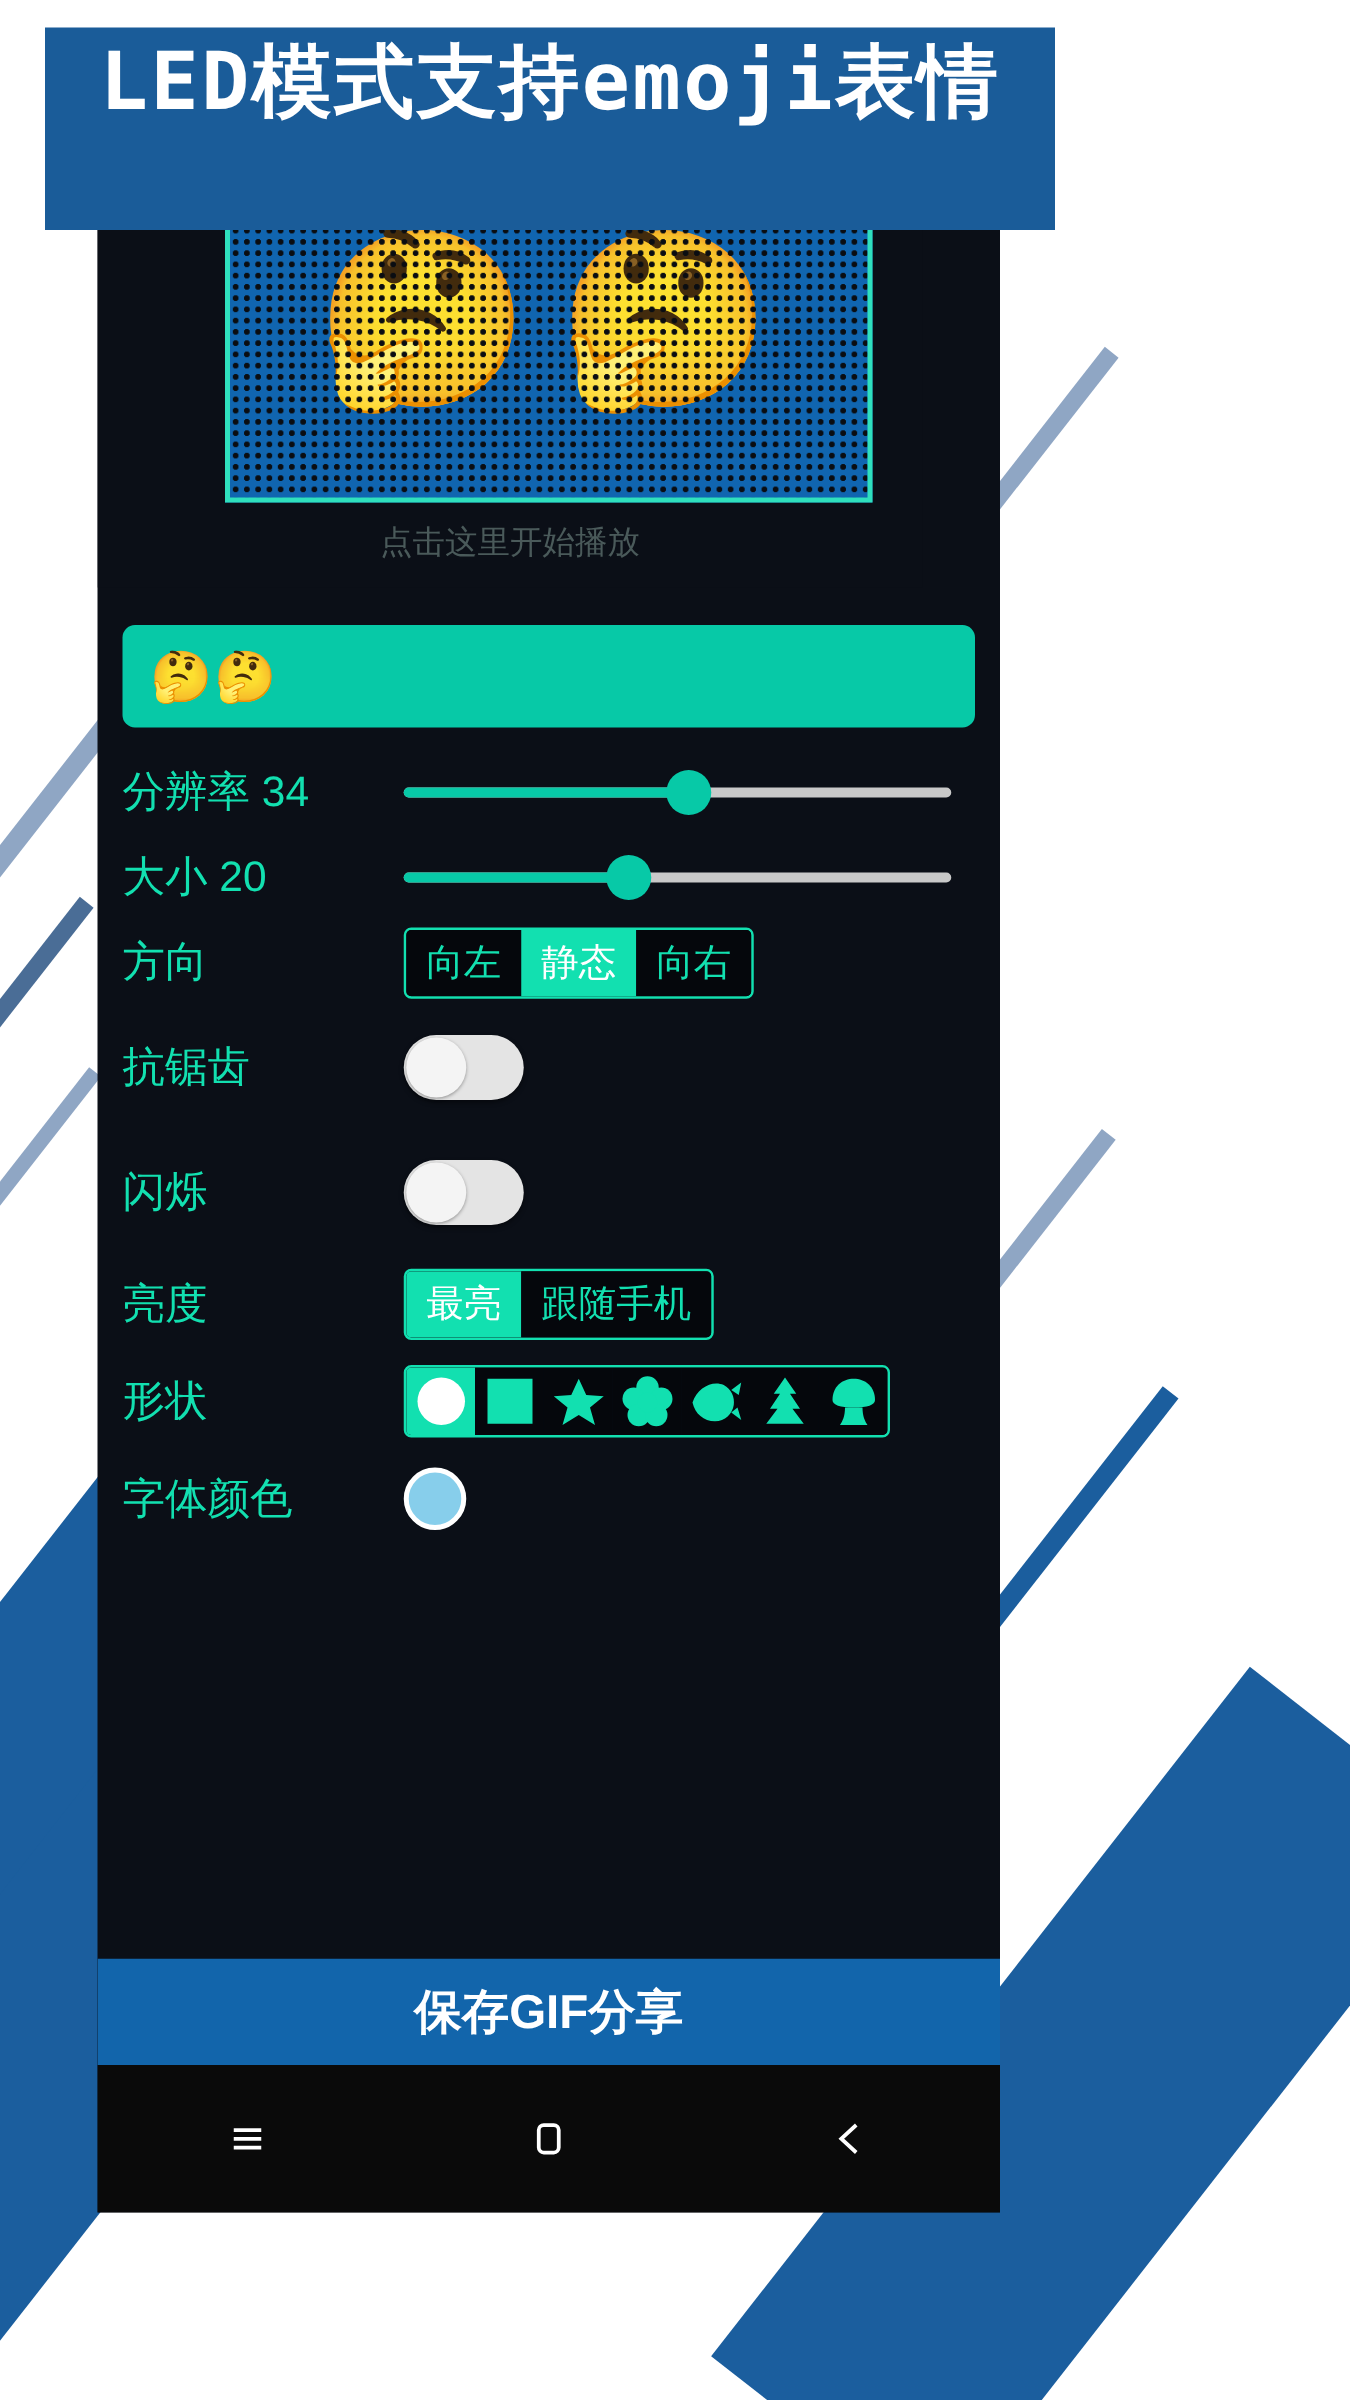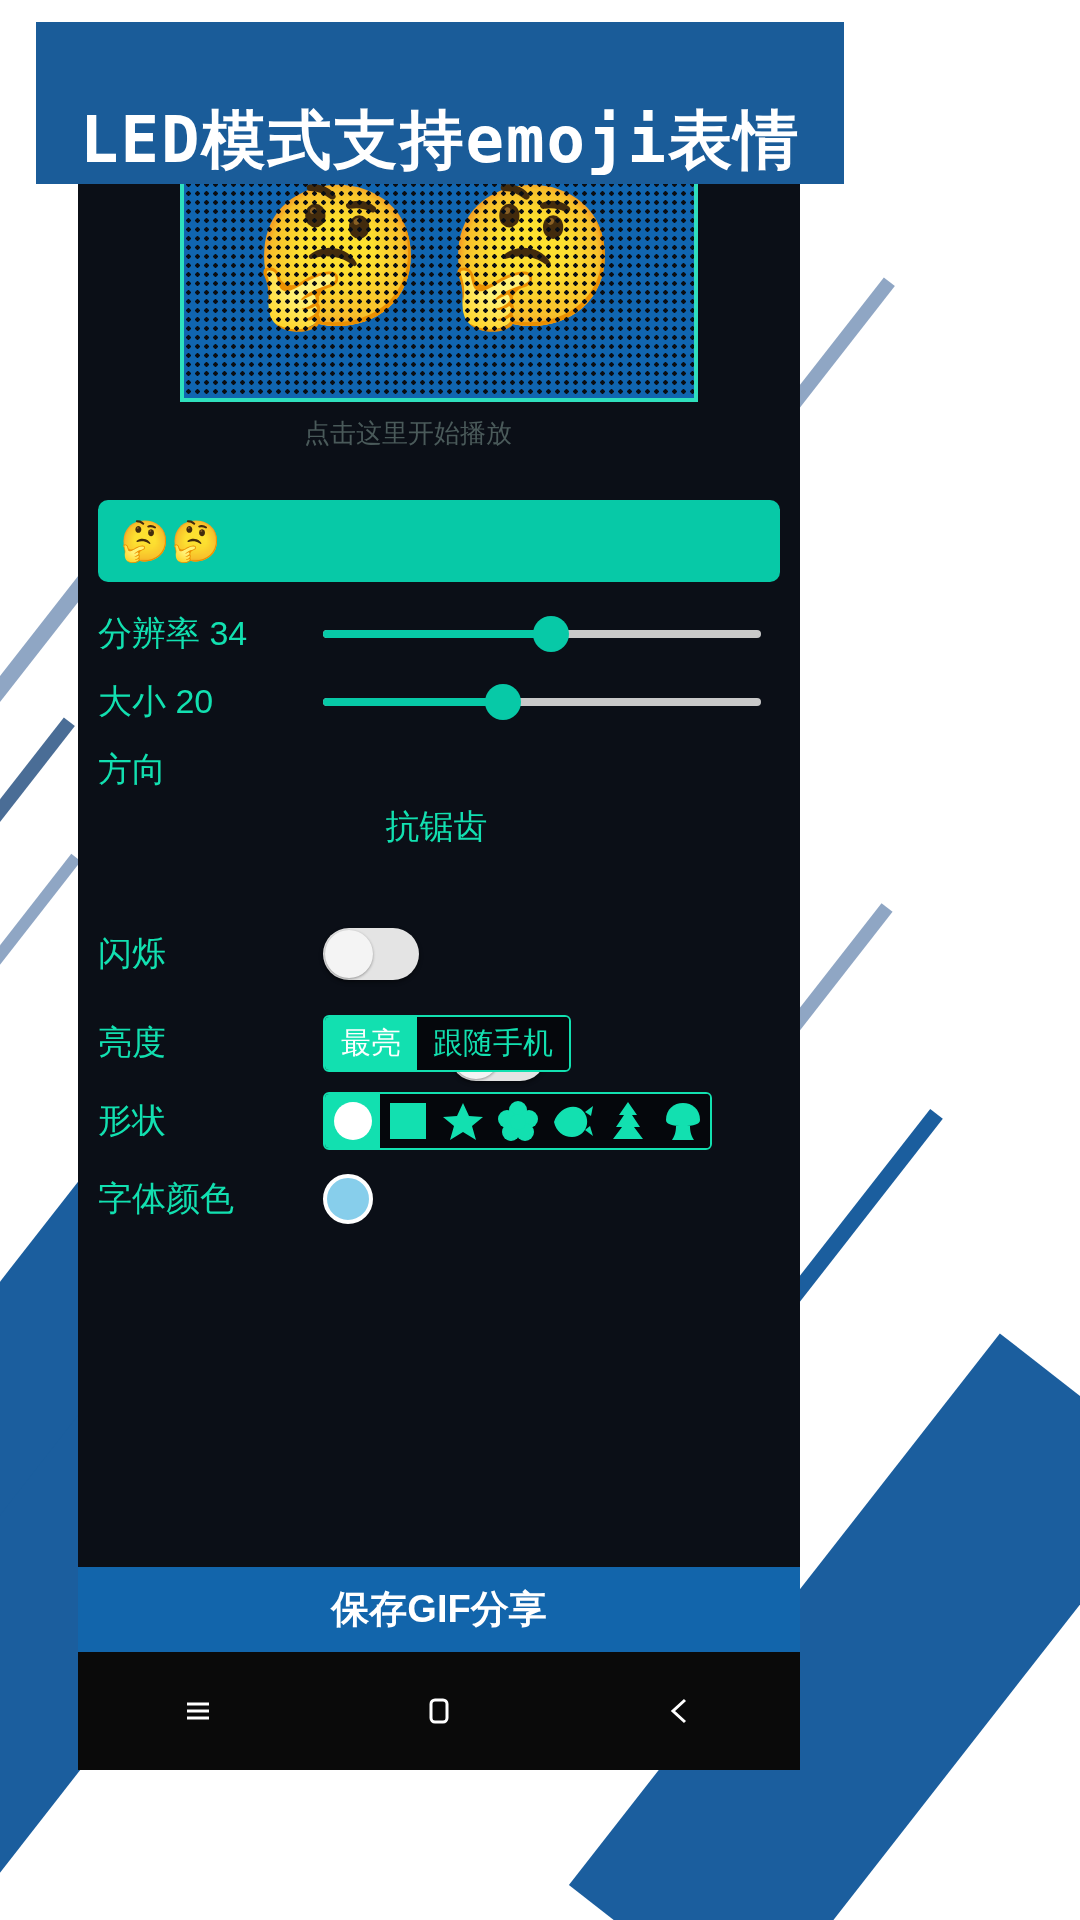--- a/index.html
+++ b/index.html
@@ -197,21 +197,21 @@
     color:#ffffff;
   }
 
   
   #banner {
     position:absolute;
     left:36px; top:22px;
     width:808px; height:162px;
     background:#1a5c99;
     z-index:5;
-    display:flex; align-items:flex-end; justify-content:center;
+    display:flex; align-items:flex-start; justify-content:center;
   }
   #banner-title {
     color:#ffffff;
     font-size:64px;
     font-weight:bold;
     letter-spacing:2px;
     font-family:"DejaVu Sans Mono","Liberation Mono",monospace;
   }
 </style>
 </head>
@@ -261,24 +261,31 @@
         <div class="slider">
           <div class="track"></div>
           <div class="fill" style="width:41%"></div>
           <div class="thumb" style="left:41%"></div>
         </div>
       </div>
     </div>
 
     <div class="row">
       <div class="label">方向</div>
-    </div>
-
-
-    <div class="row" style="height:100px;flex-direction:column;">
+      <div class="ctrl">
+        <div class="seg">
+          <div class="opt">向左</div>
+          <div class="opt active">静态</div>
+          <div class="opt">向右</div>
+        </div>
+      </div>
+    </div>
+
+
+    <div class="row" style="height:100px;">
       <div class="label">抗锯齿</div>
       <div class="ctrl">
         <div class="toggle">
           <div class="knob"></div>
         </div>
       </div>
     </div>
 
     <div class="row" style="height:100px;">
       <div class="label">闪烁</div>

